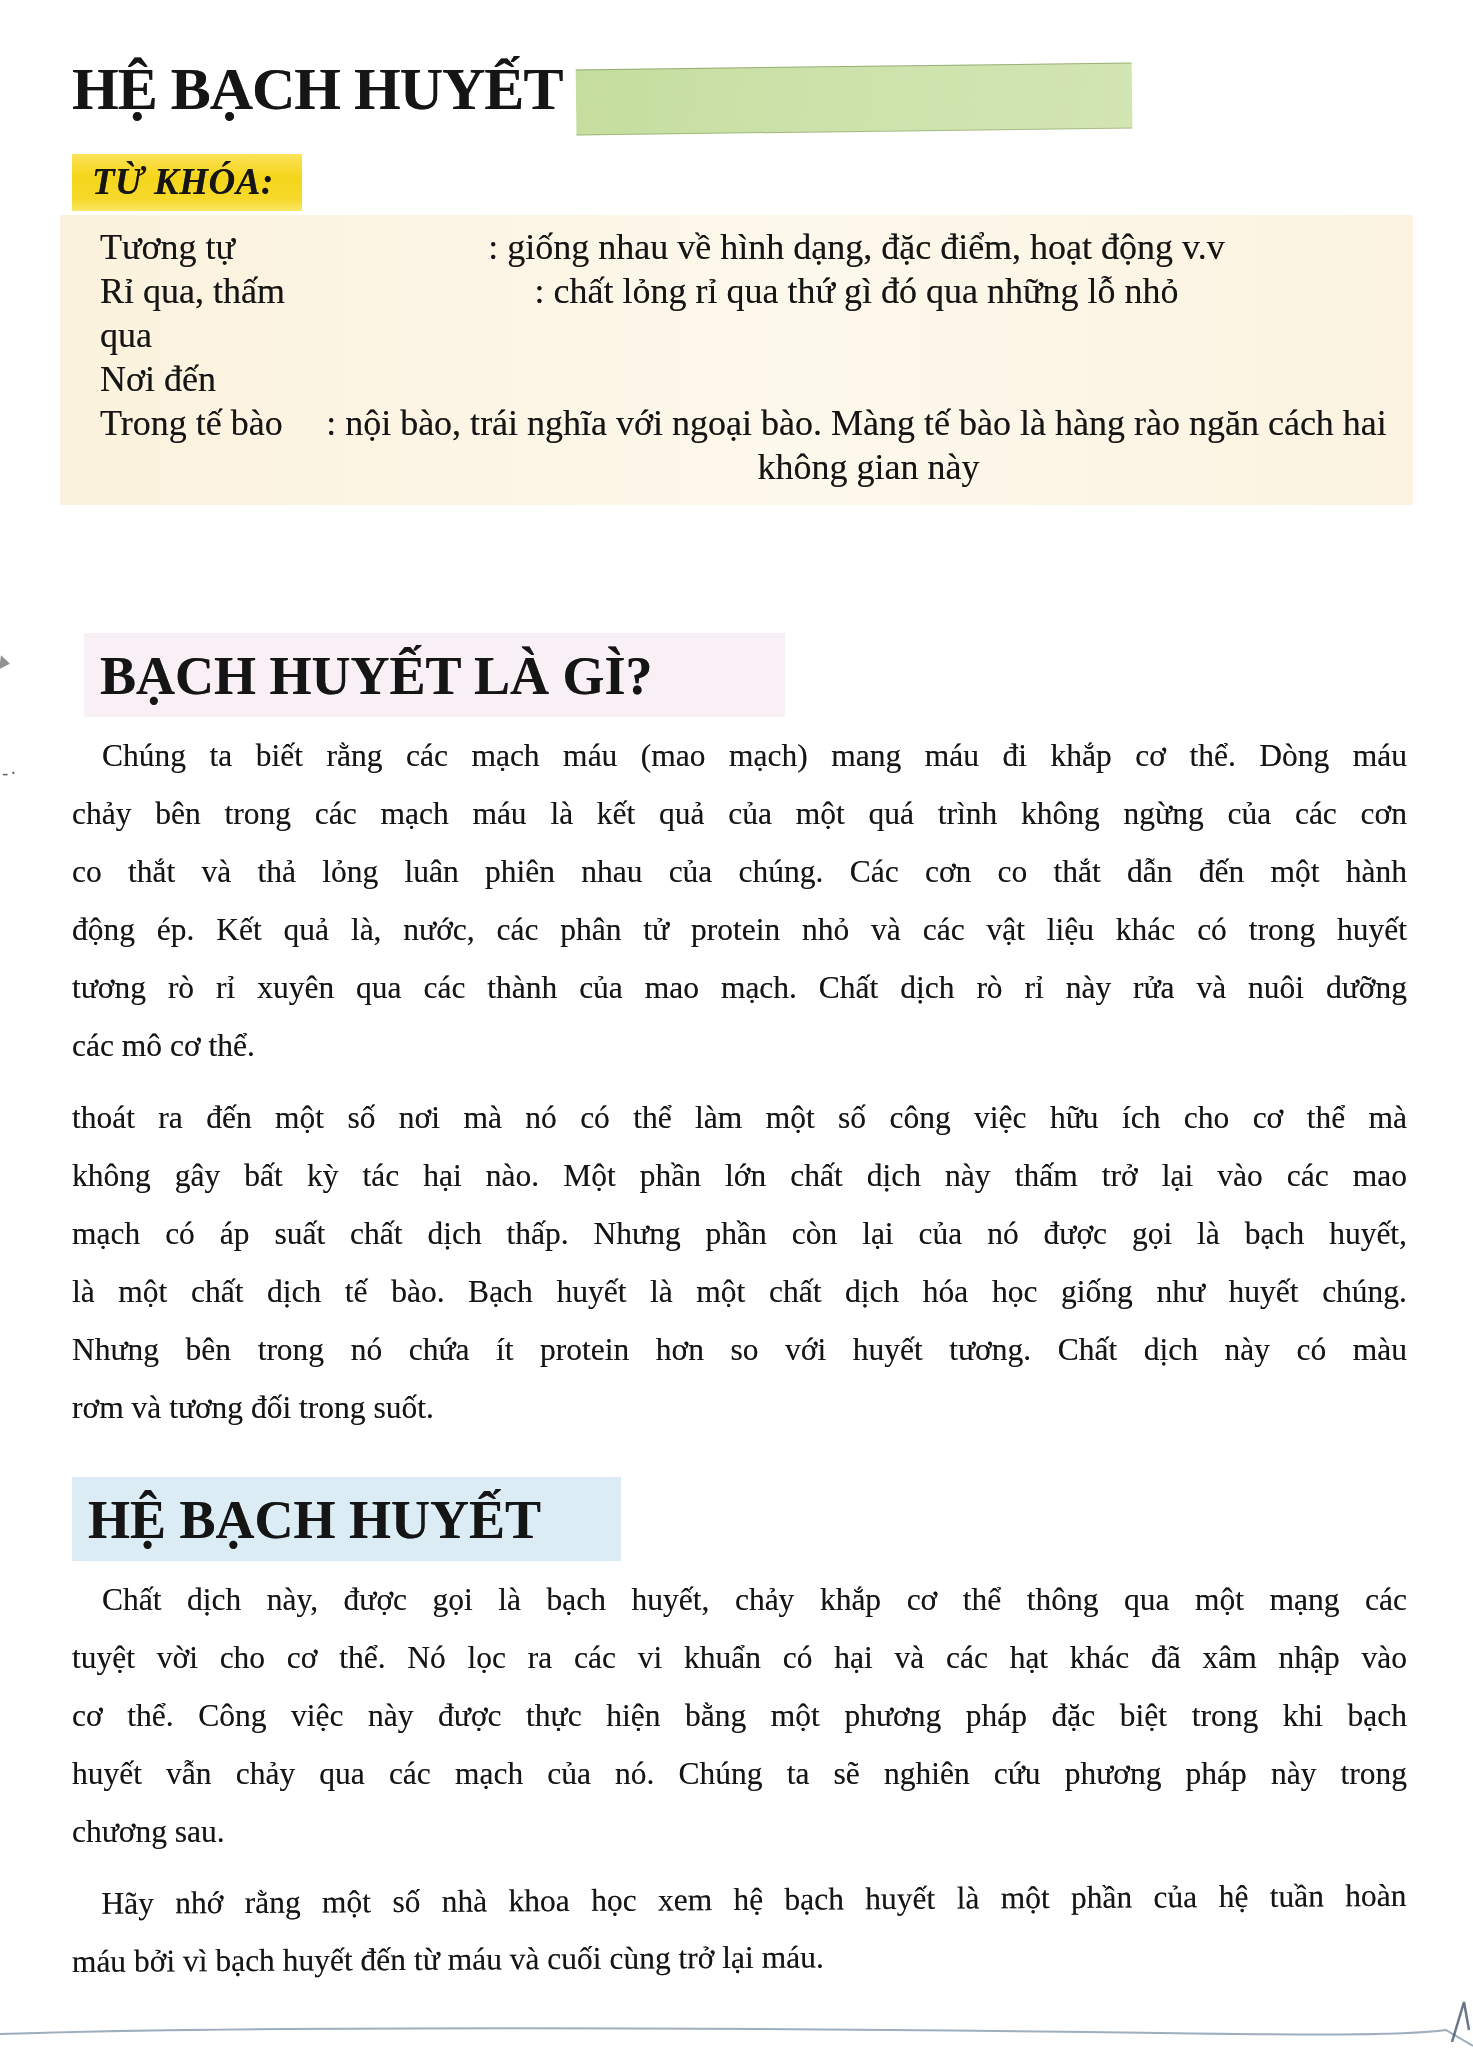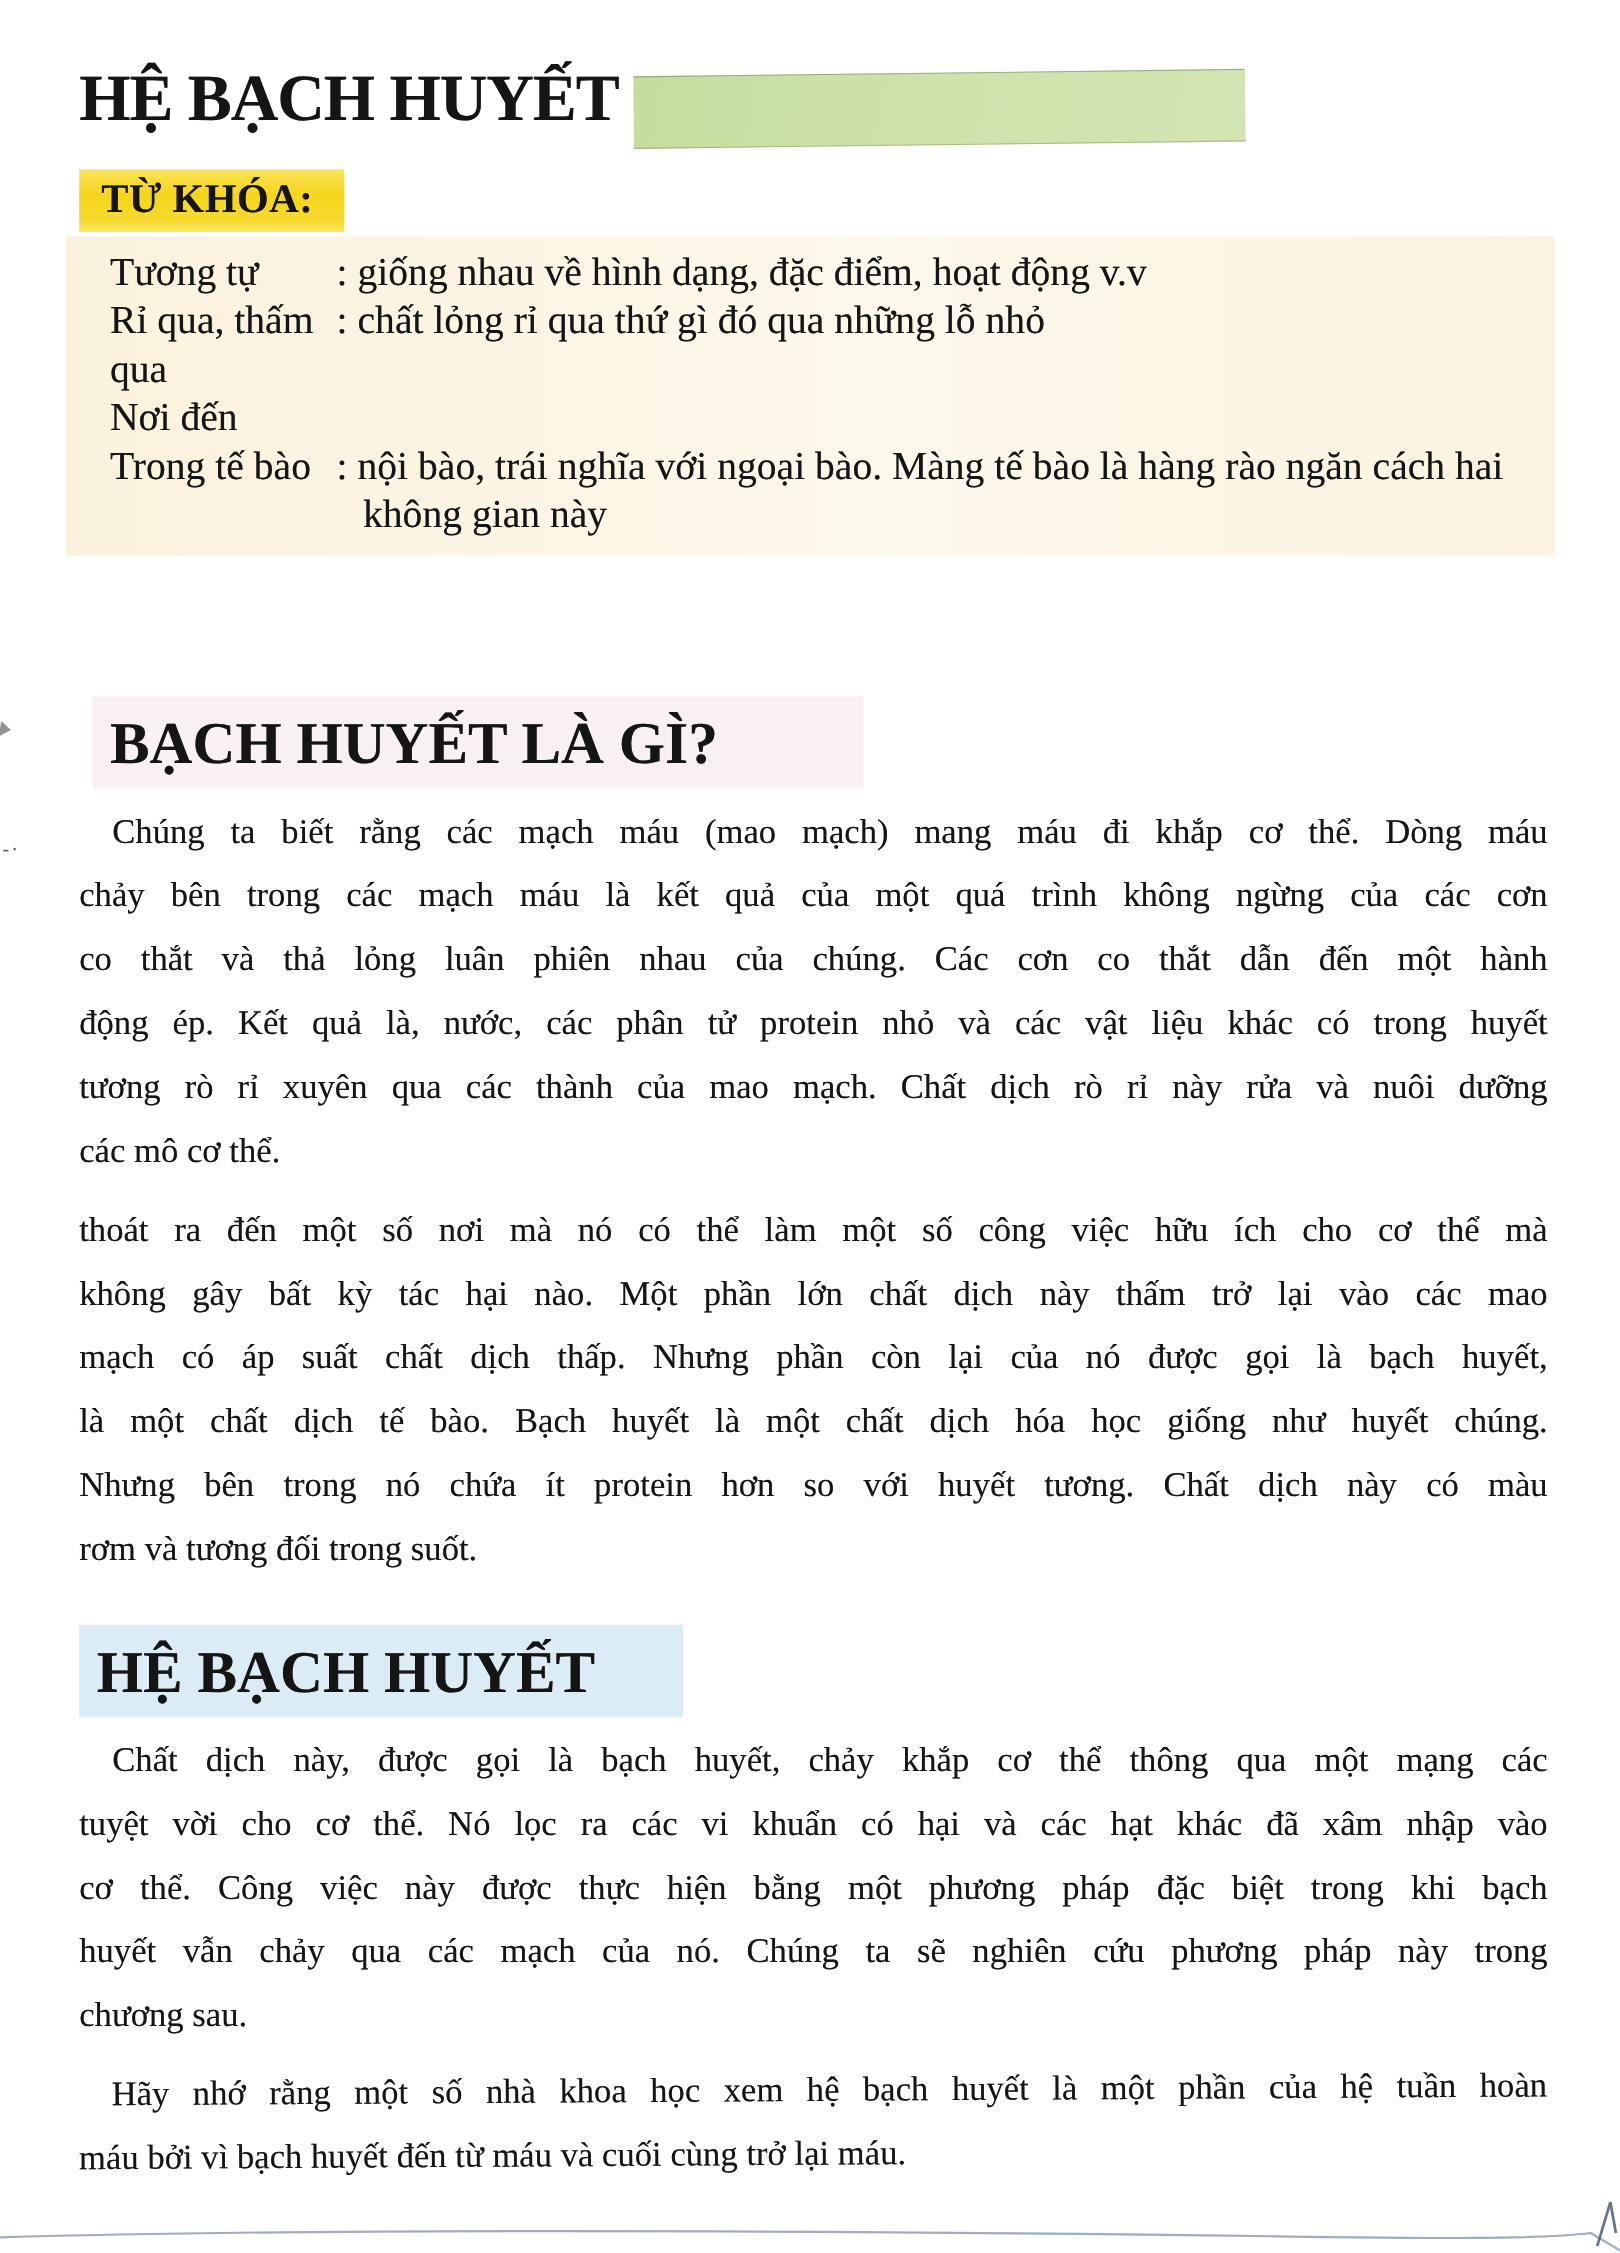--- a/index.html
+++ b/index.html
@@ -42,35 +42,36 @@
   }
   
   .kw-label-box{
     display:inline-block;
     margin-top:2px;
     padding:6px 28px 8px 20px;
     background:linear-gradient(180deg,#fce35a 0%,#f5d51a 40%,#f6d92c 80%,#fae865 100%);
     font-size:37px;font-weight:700;
     letter-spacing:0.5px;
     text-shadow:0 0 0.5px rgba(0,0,0,.55);
+    font-style:italic;
   }
   .kw-block{
     margin-top:4px;
     margin-left:-12px;margin-right:-6px;
     padding:10px 6px 16px 12px;
     background:linear-gradient(90deg,#fbf2dd 0%,#fdf8ec 55%,#fbf3e0 100%);
   }
   .kw-row{
     display:flex;
     font-size:36px;
     line-height:44px;
     text-shadow:0 0 0.4px rgba(0,0,0,.5);
   }
   .kw-term{flex:0 0 234px;padding-left:28px;box-sizing:border-box;}
-  .kw-def{flex:1;padding-left:24px;text-indent:-24px;}
+  .kw-def{flex:1;padding-left:24px;text-indent:-24px;text-align:center;}
   
   .section-heading{
     display:inline-block;
     font-size:54px;font-weight:700;
     letter-spacing:0px;
     text-shadow:0 0 0.5px rgba(0,0,0,.55);
   }
   .sec1 .section-heading{
     margin-top:128px;
     margin-left:12px;

